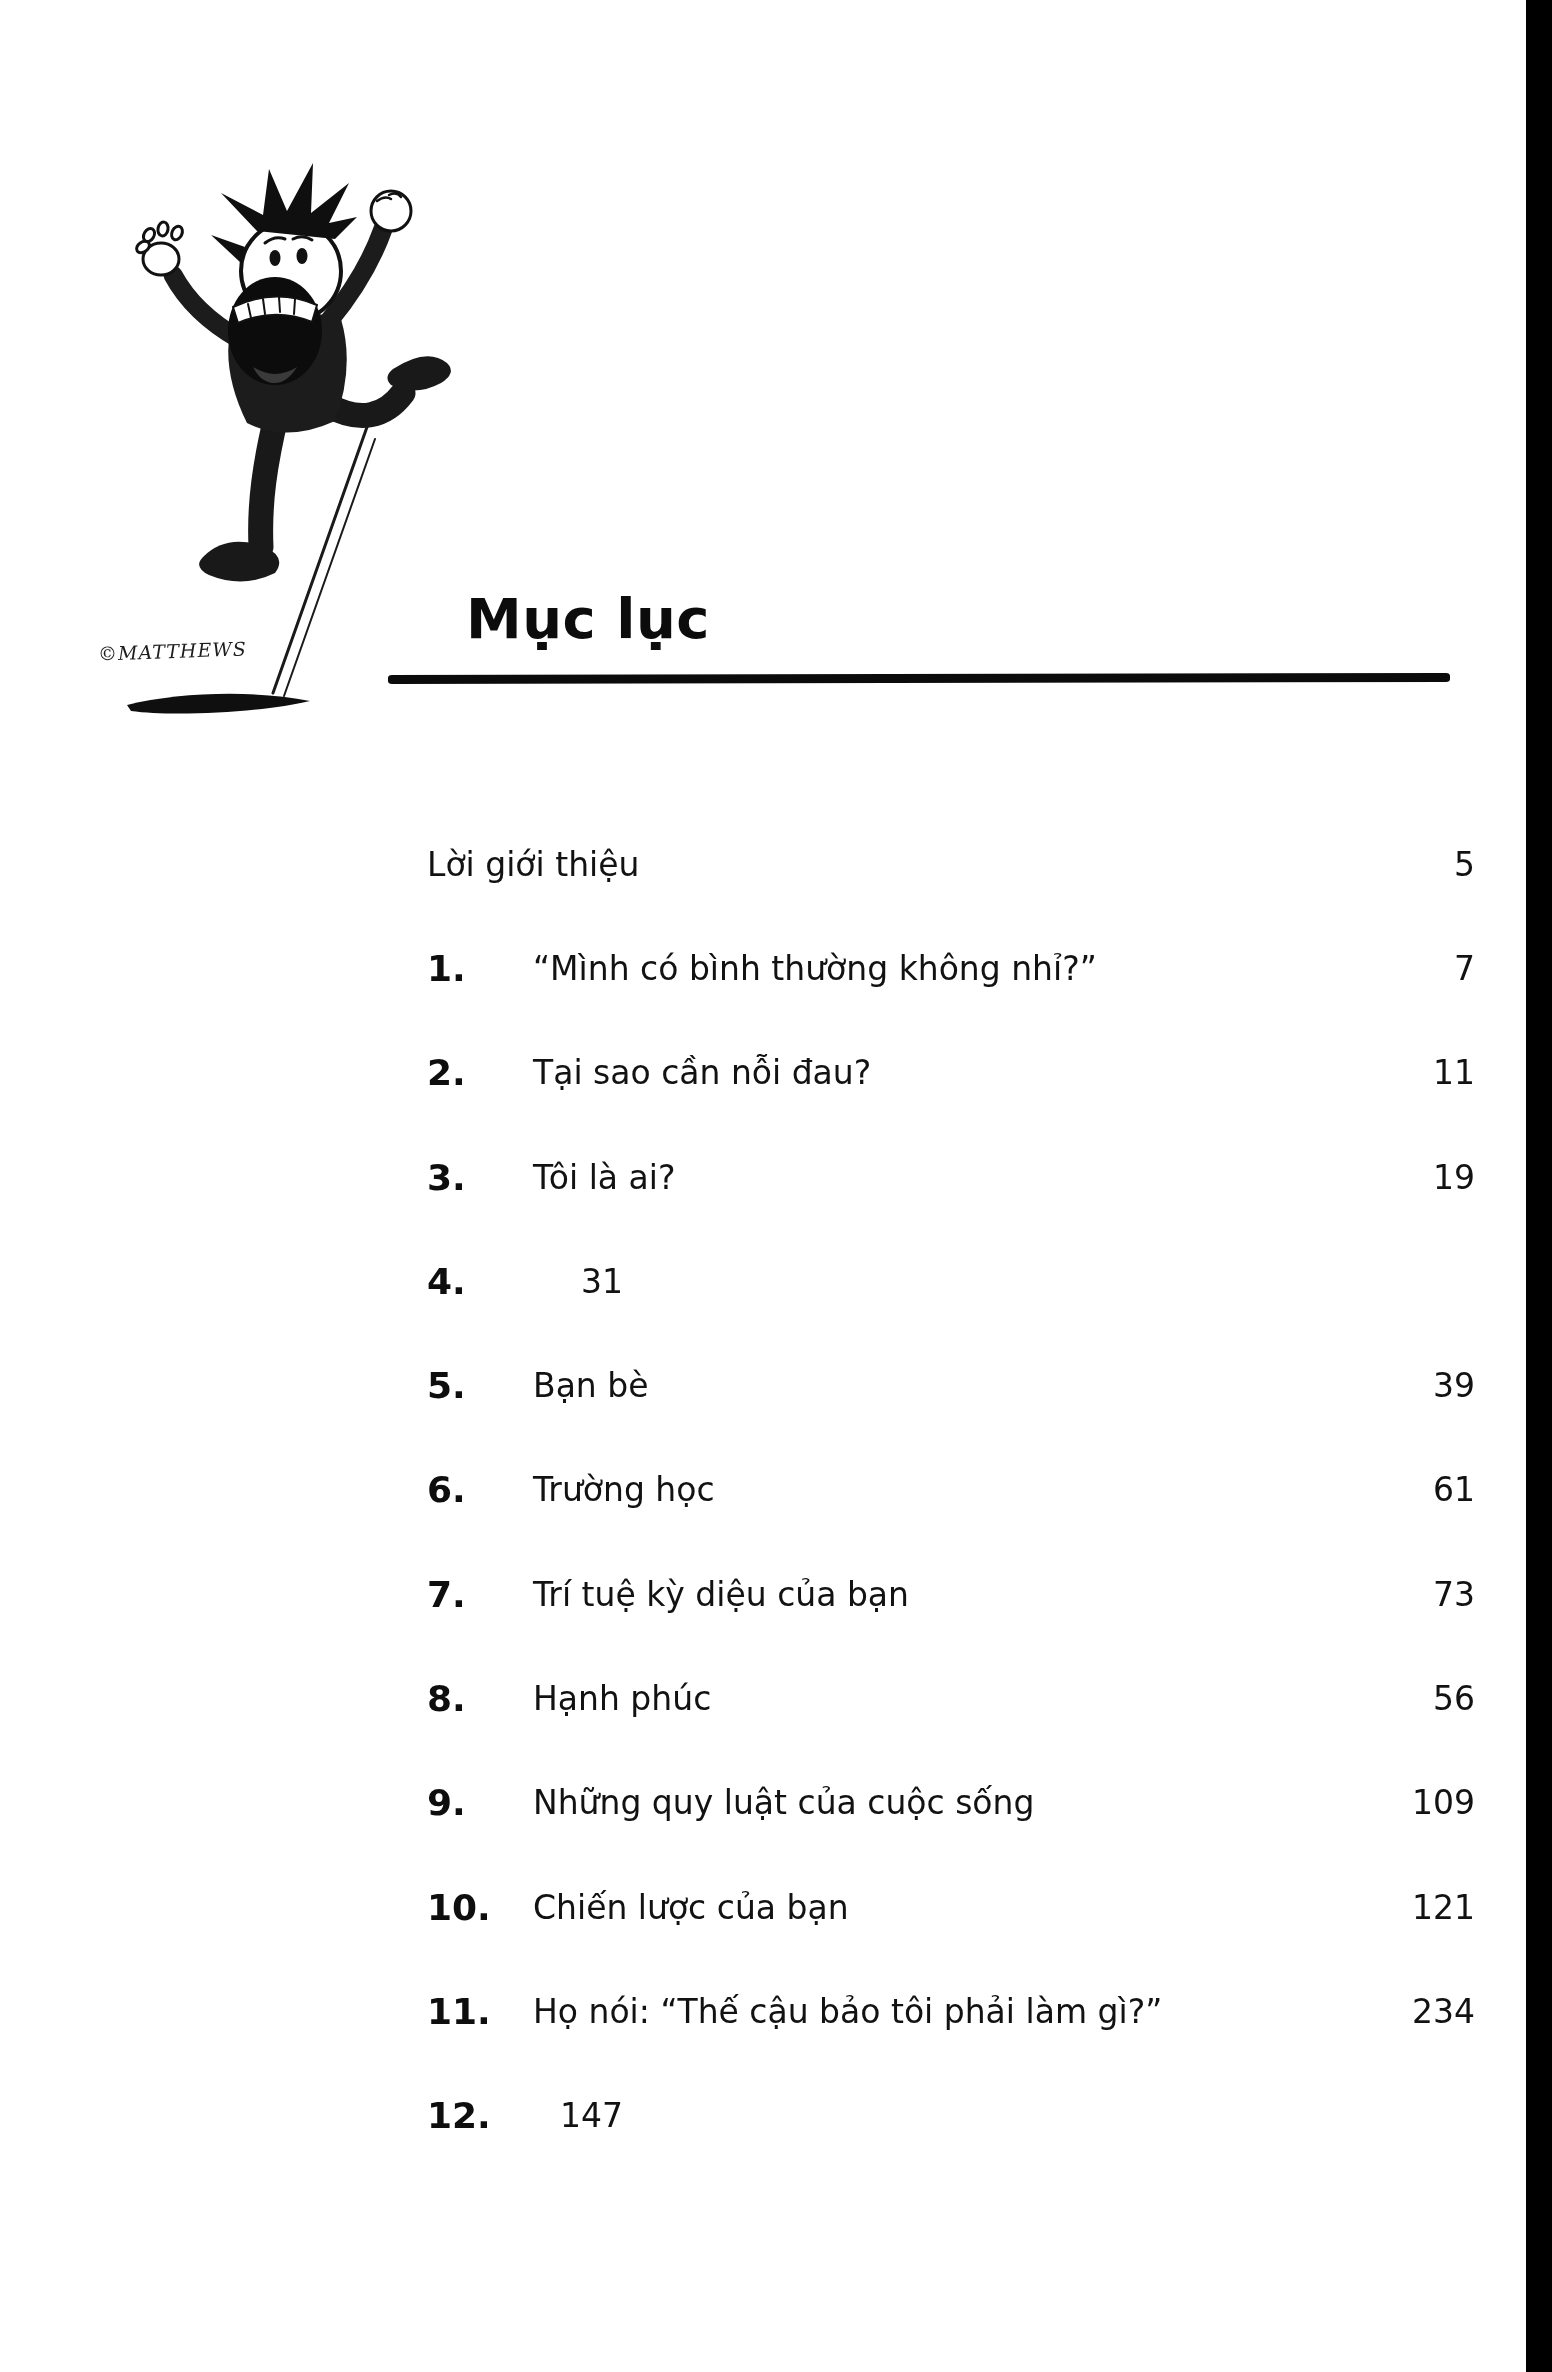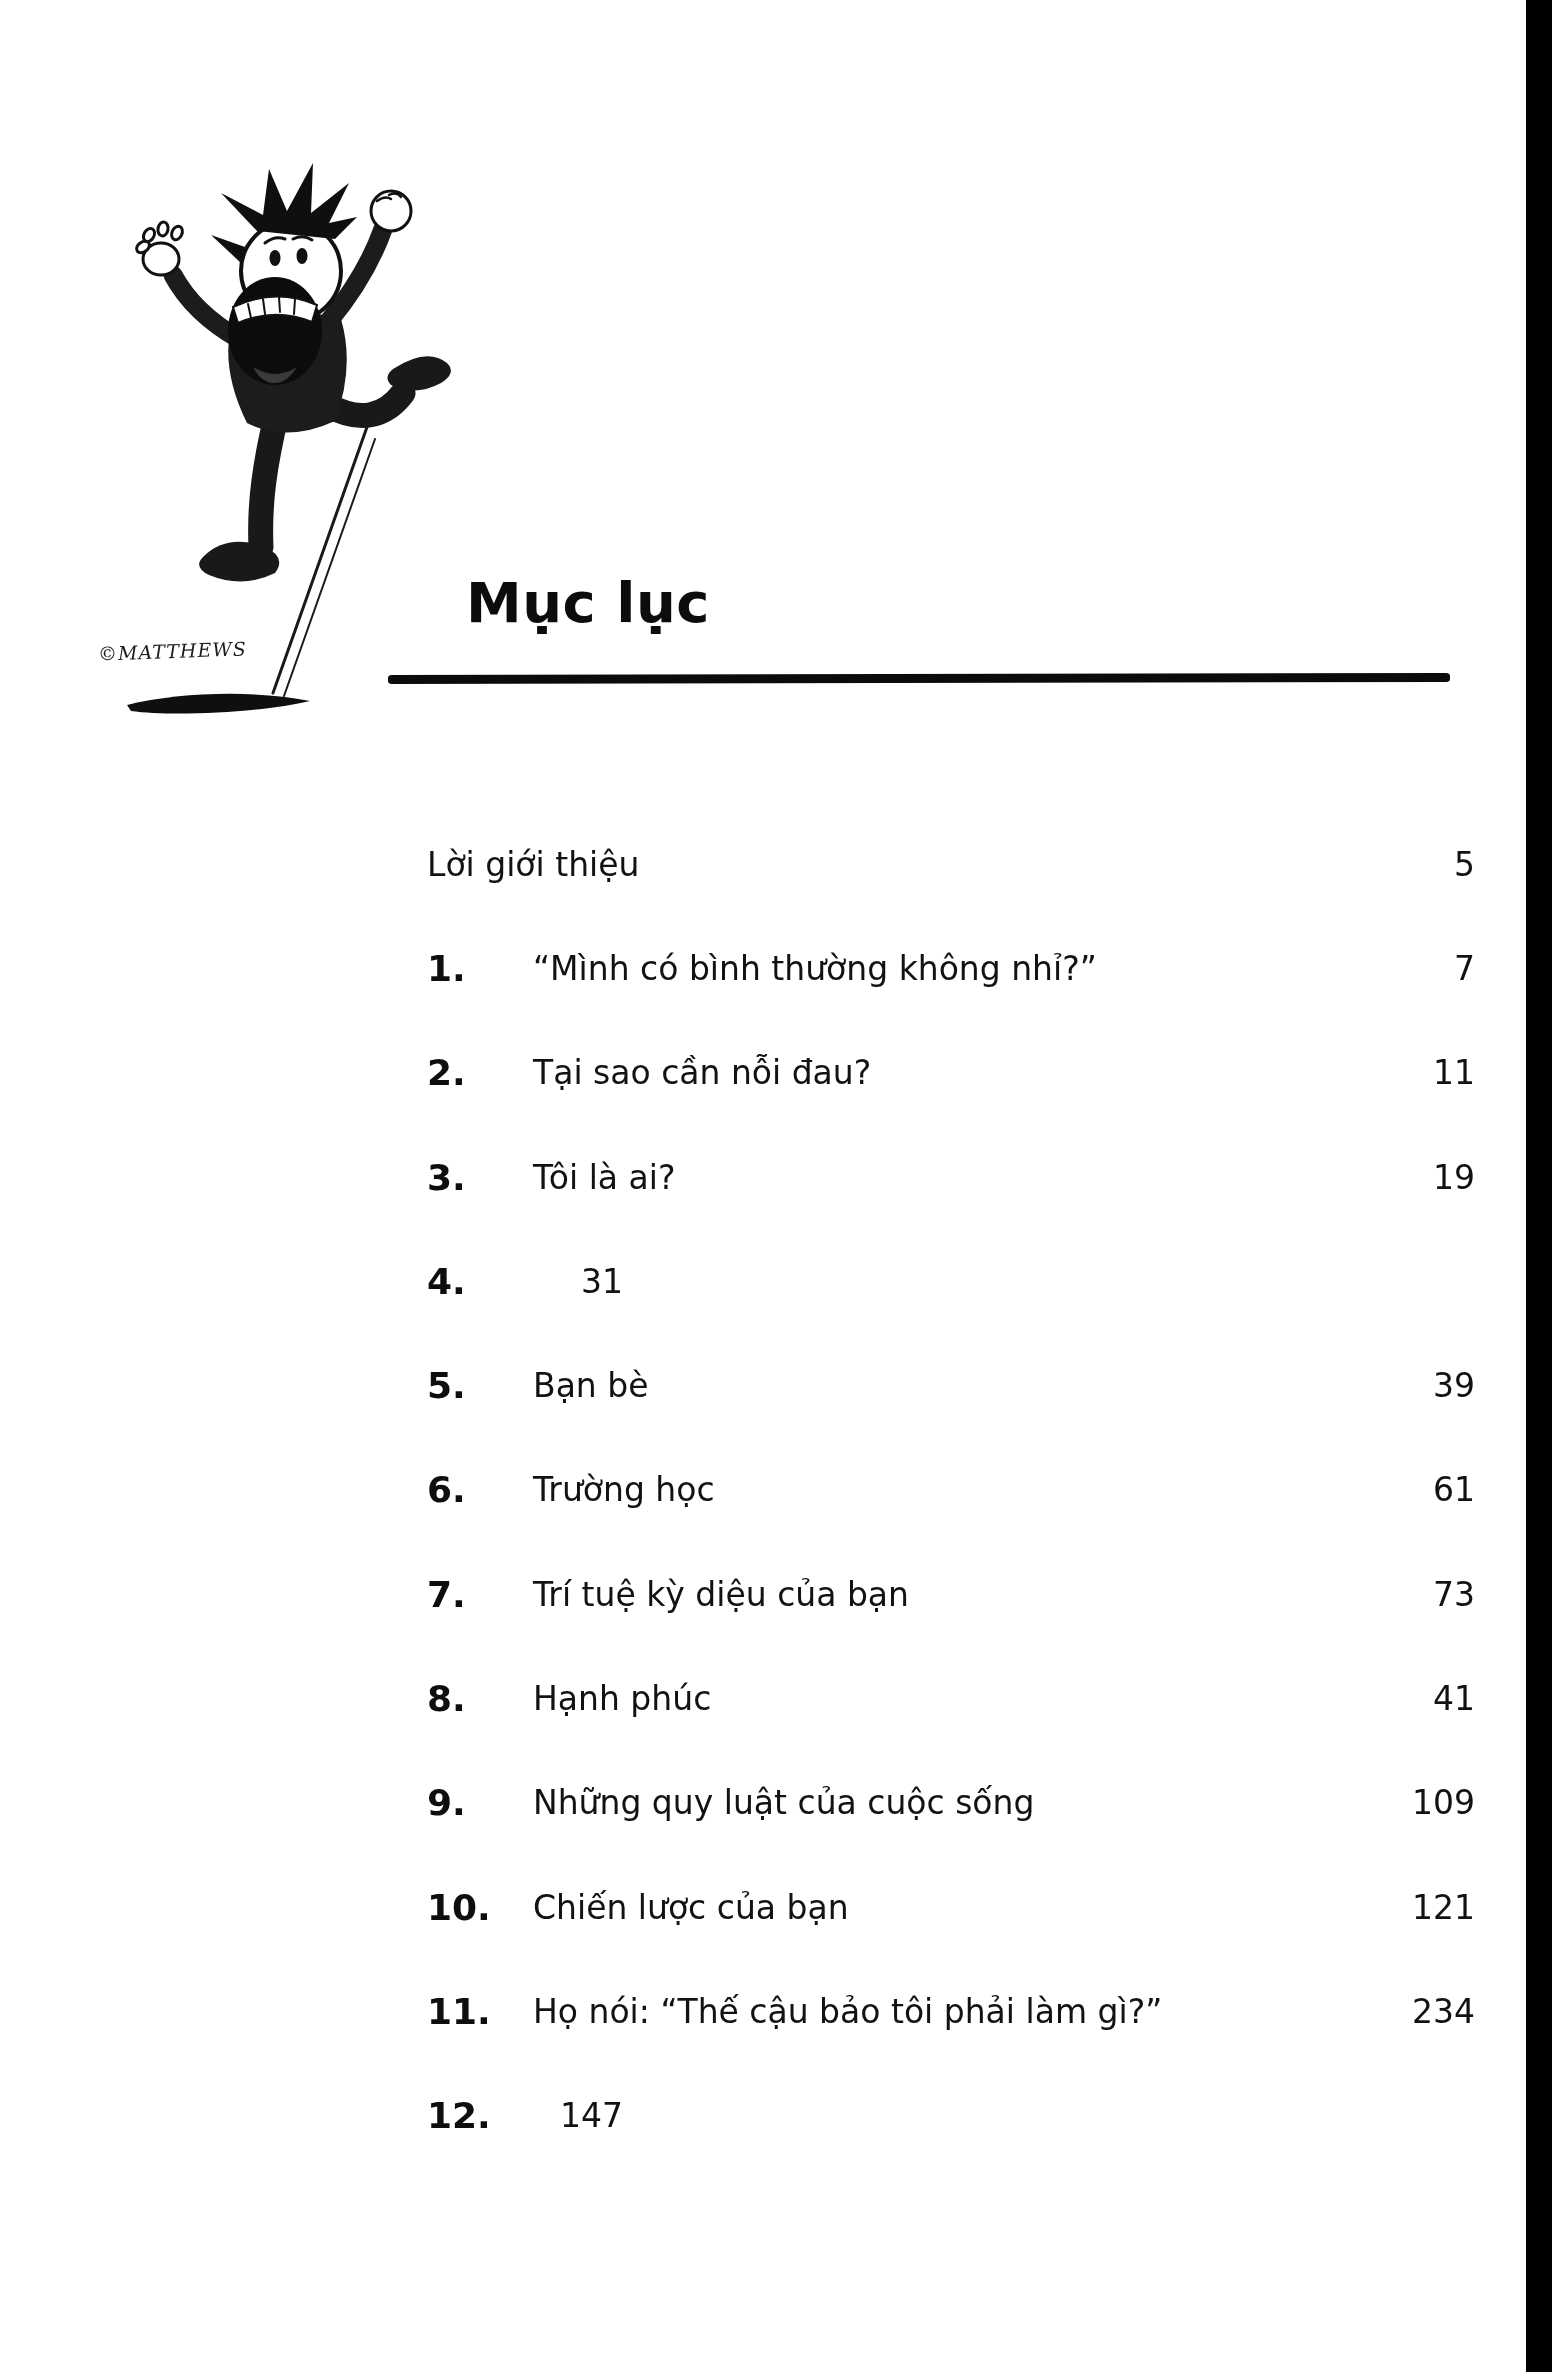--- a/index.html
+++ b/index.html
@@ -33,21 +33,21 @@
     font-style: italic;
     font-size: 19px;
     letter-spacing: 1px;
     color: #1d1d1d;
     transform: rotate(-2deg);
     white-space: nowrap;
   }
 
   .page-title {
     position: absolute;
-    left: 466px; top: 570px;
+    left: 466px; top: 586px;
     margin: 0;
     font-size: 56px;
     font-weight: 700;
     color: #0c0c0c;
     letter-spacing: 0.5px;
   }
   .title-rule {
     position: absolute;
     left: 388px; top: 674px;
     width: 1062px; height: 9px;
@@ -194,21 +194,21 @@
 
   <div class="toc-row">
     <span class="toc-num">7.</span>
     <span class="toc-title">Trí tuệ kỳ diệu của bạn</span>
     <span class="toc-page">73</span>
   </div>
 
   <div class="toc-row">
     <span class="toc-num">8.</span>
     <span class="toc-title">Hạnh phúc</span>
-    <span class="toc-page">41</span>
+    <span class="toc-page">56</span>
   </div>
 
   <div class="toc-row">
     <span class="toc-num">9.</span>
     <span class="toc-title">Những quy luật của cuộc sống</span>
     <span class="toc-page">109</span>
   </div>
 
   <div class="toc-row">
     <span class="toc-num">10.</span>

